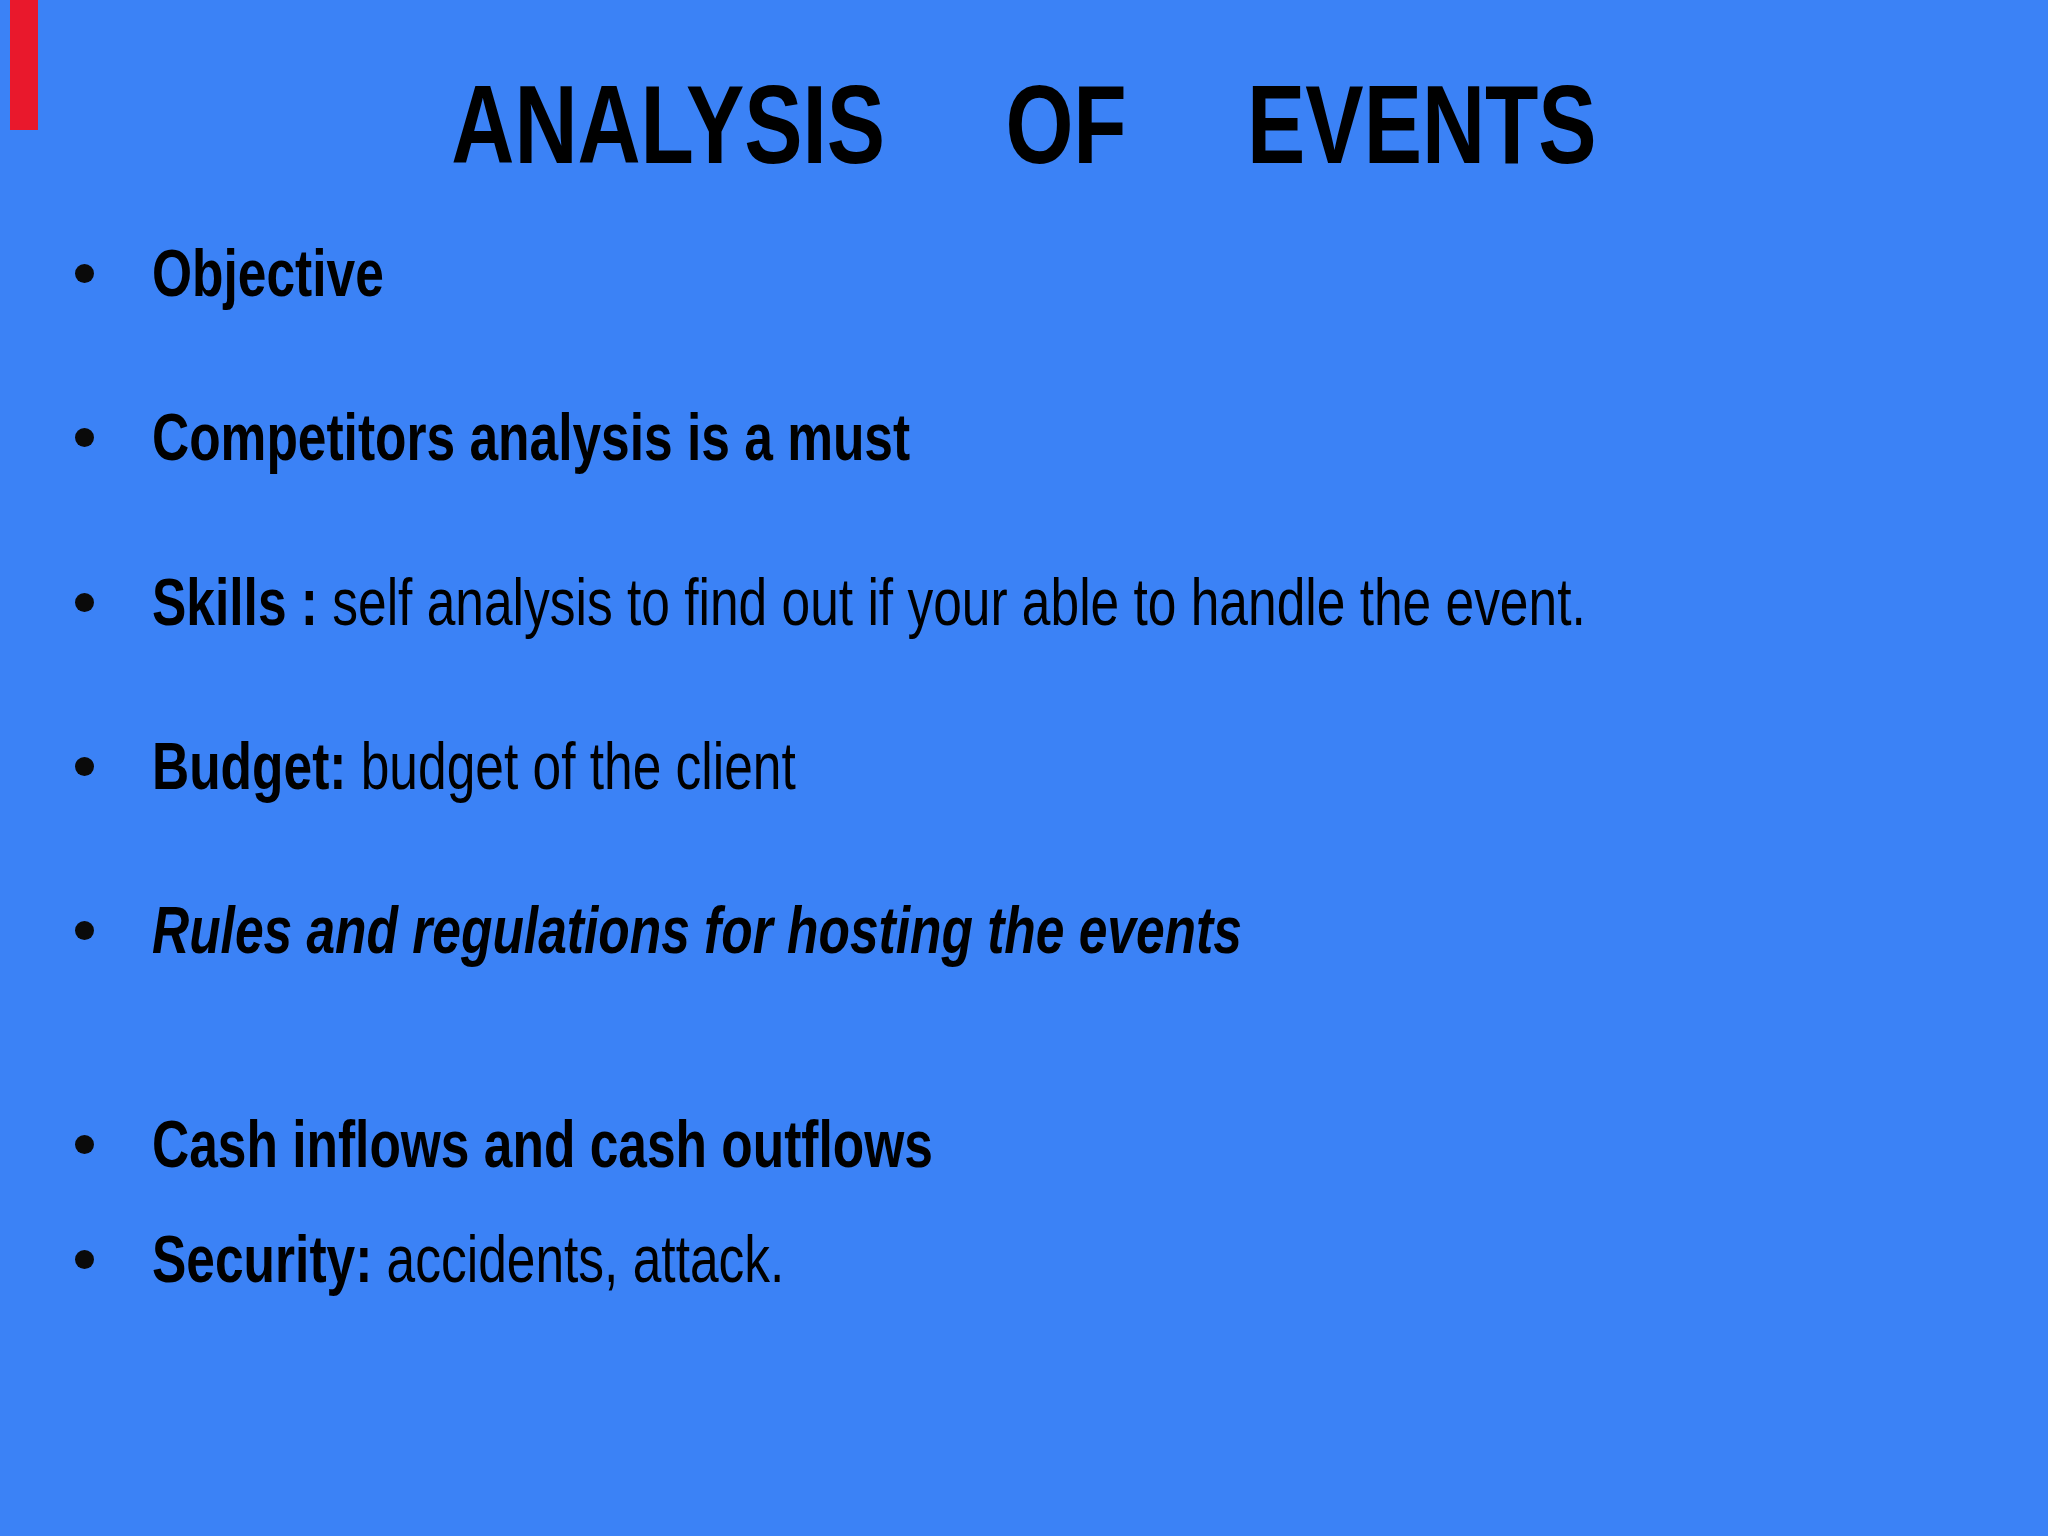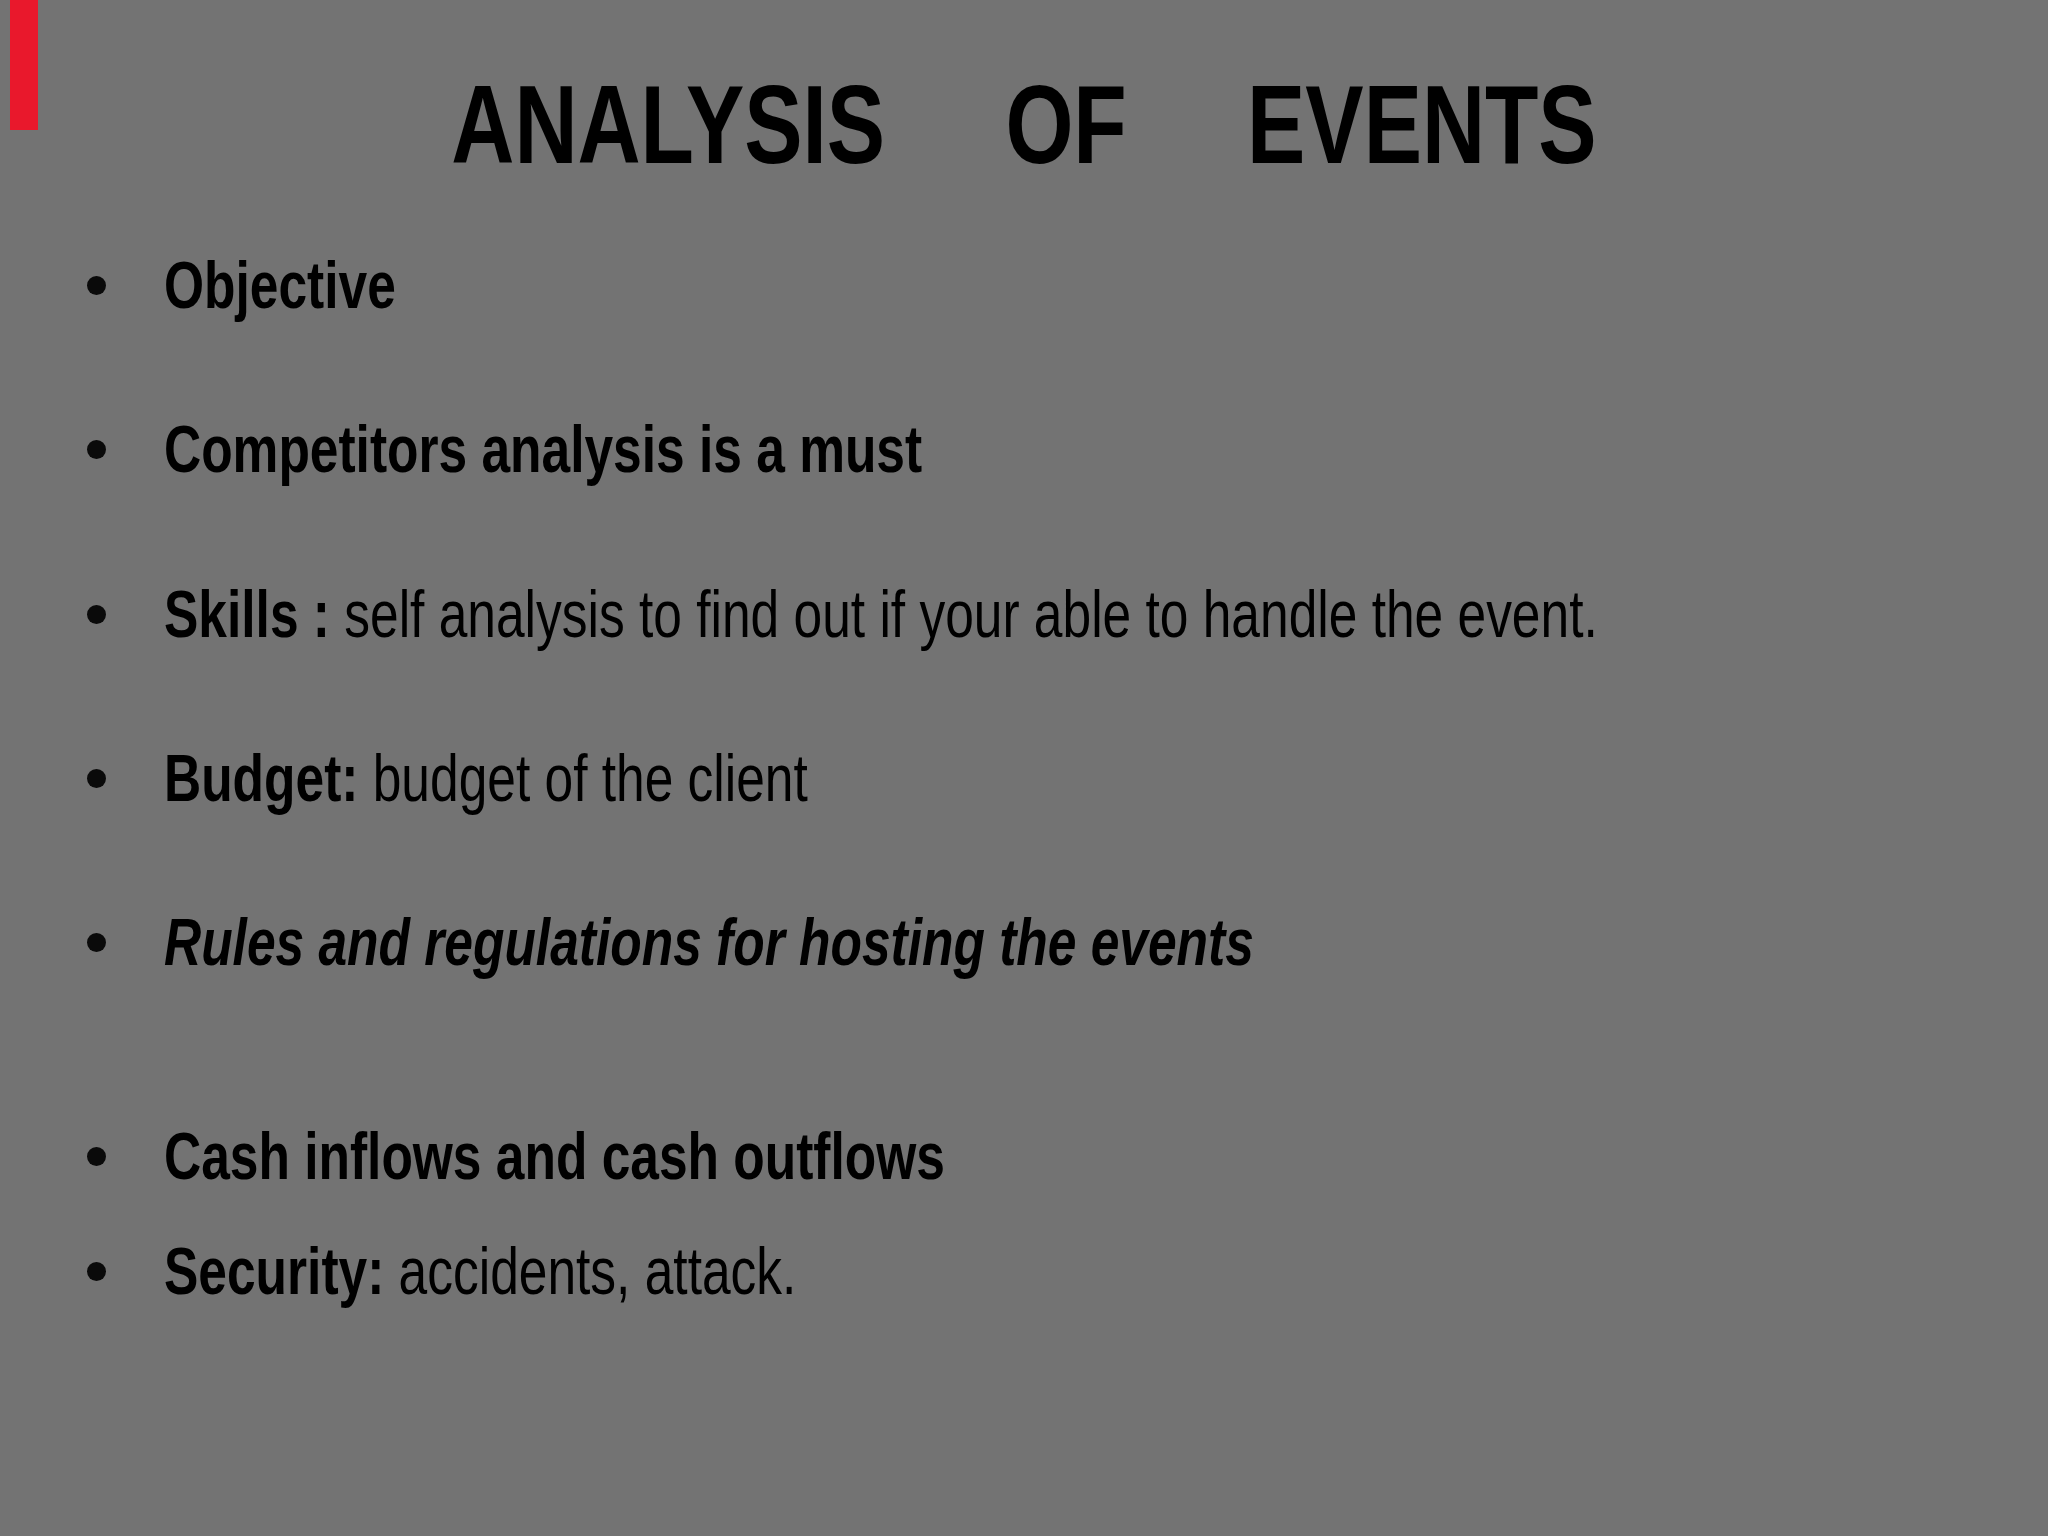--- a/index.html
+++ b/index.html
@@ -37,21 +37,21 @@
     font-size: 112px;
     line-height: 1;
     white-space: nowrap;
     word-spacing: 1.1em;
     transform: scaleX(0.78);
     transform-origin: 50% 0;
   }
   ul.bullets {
     position: absolute;
     inset: 0;
-    margin: 12px;
+    margin: 0;
     padding: 12px;
     list-style: none;
   }
   ul.bullets li {
     position: absolute;
     left: 0;
     width: 100%;
     height: 66px;
   }
   li:nth-child(1) { top: 240px; }
@@ -82,21 +82,21 @@
     transform-origin: 0 0;
     font-weight: 400;
   }
   .txt b {
     font-weight: 700;
   }
 </style>
 </head>
 <body style="color: rgb(0, 0, 0);">
 
-<div class="slide" style="background: #737373;">
+<div class="slide" style="background: #3b82f6;">
 
   <div class="accent-bar" style="background: rgb(233, 24, 44);"></div>
 
   <div class="title">ANALYSIS OF EVENTS</div>
 
   <ul class="bullets">
     <li>
       <span class="dot"></span>
       <span class="txt"><b>Objective</b><span></span></span>
     </li>

